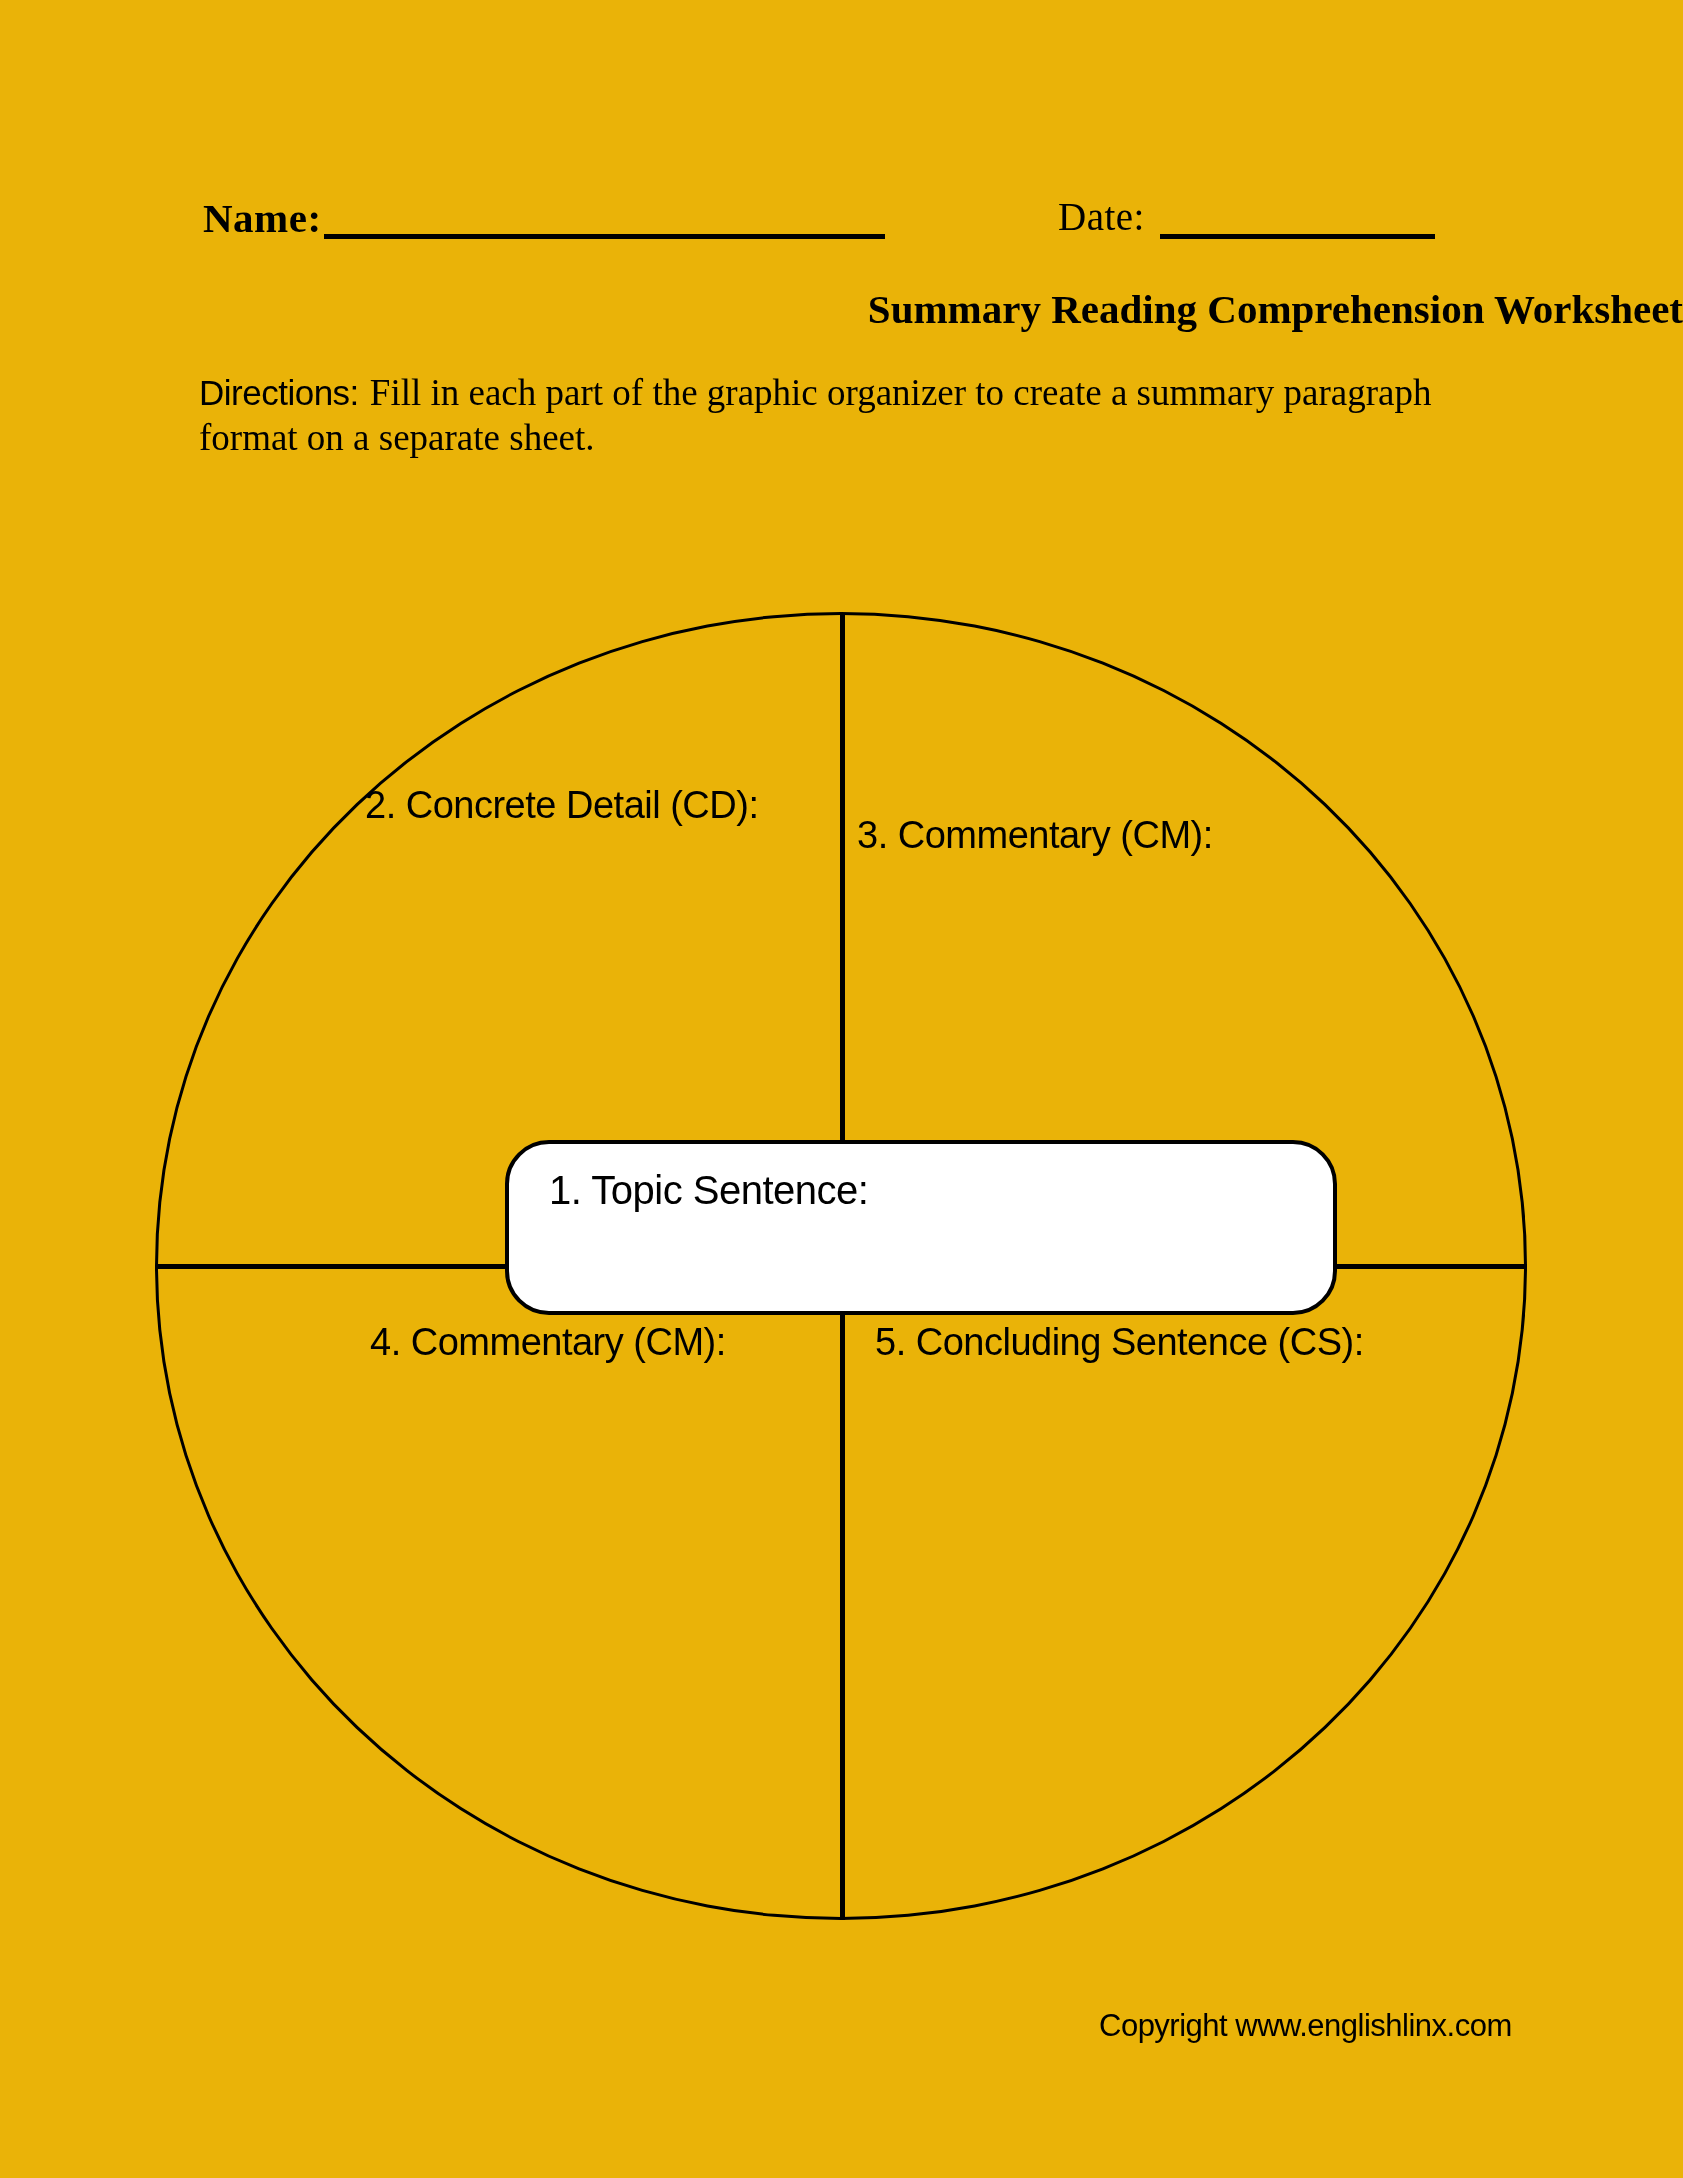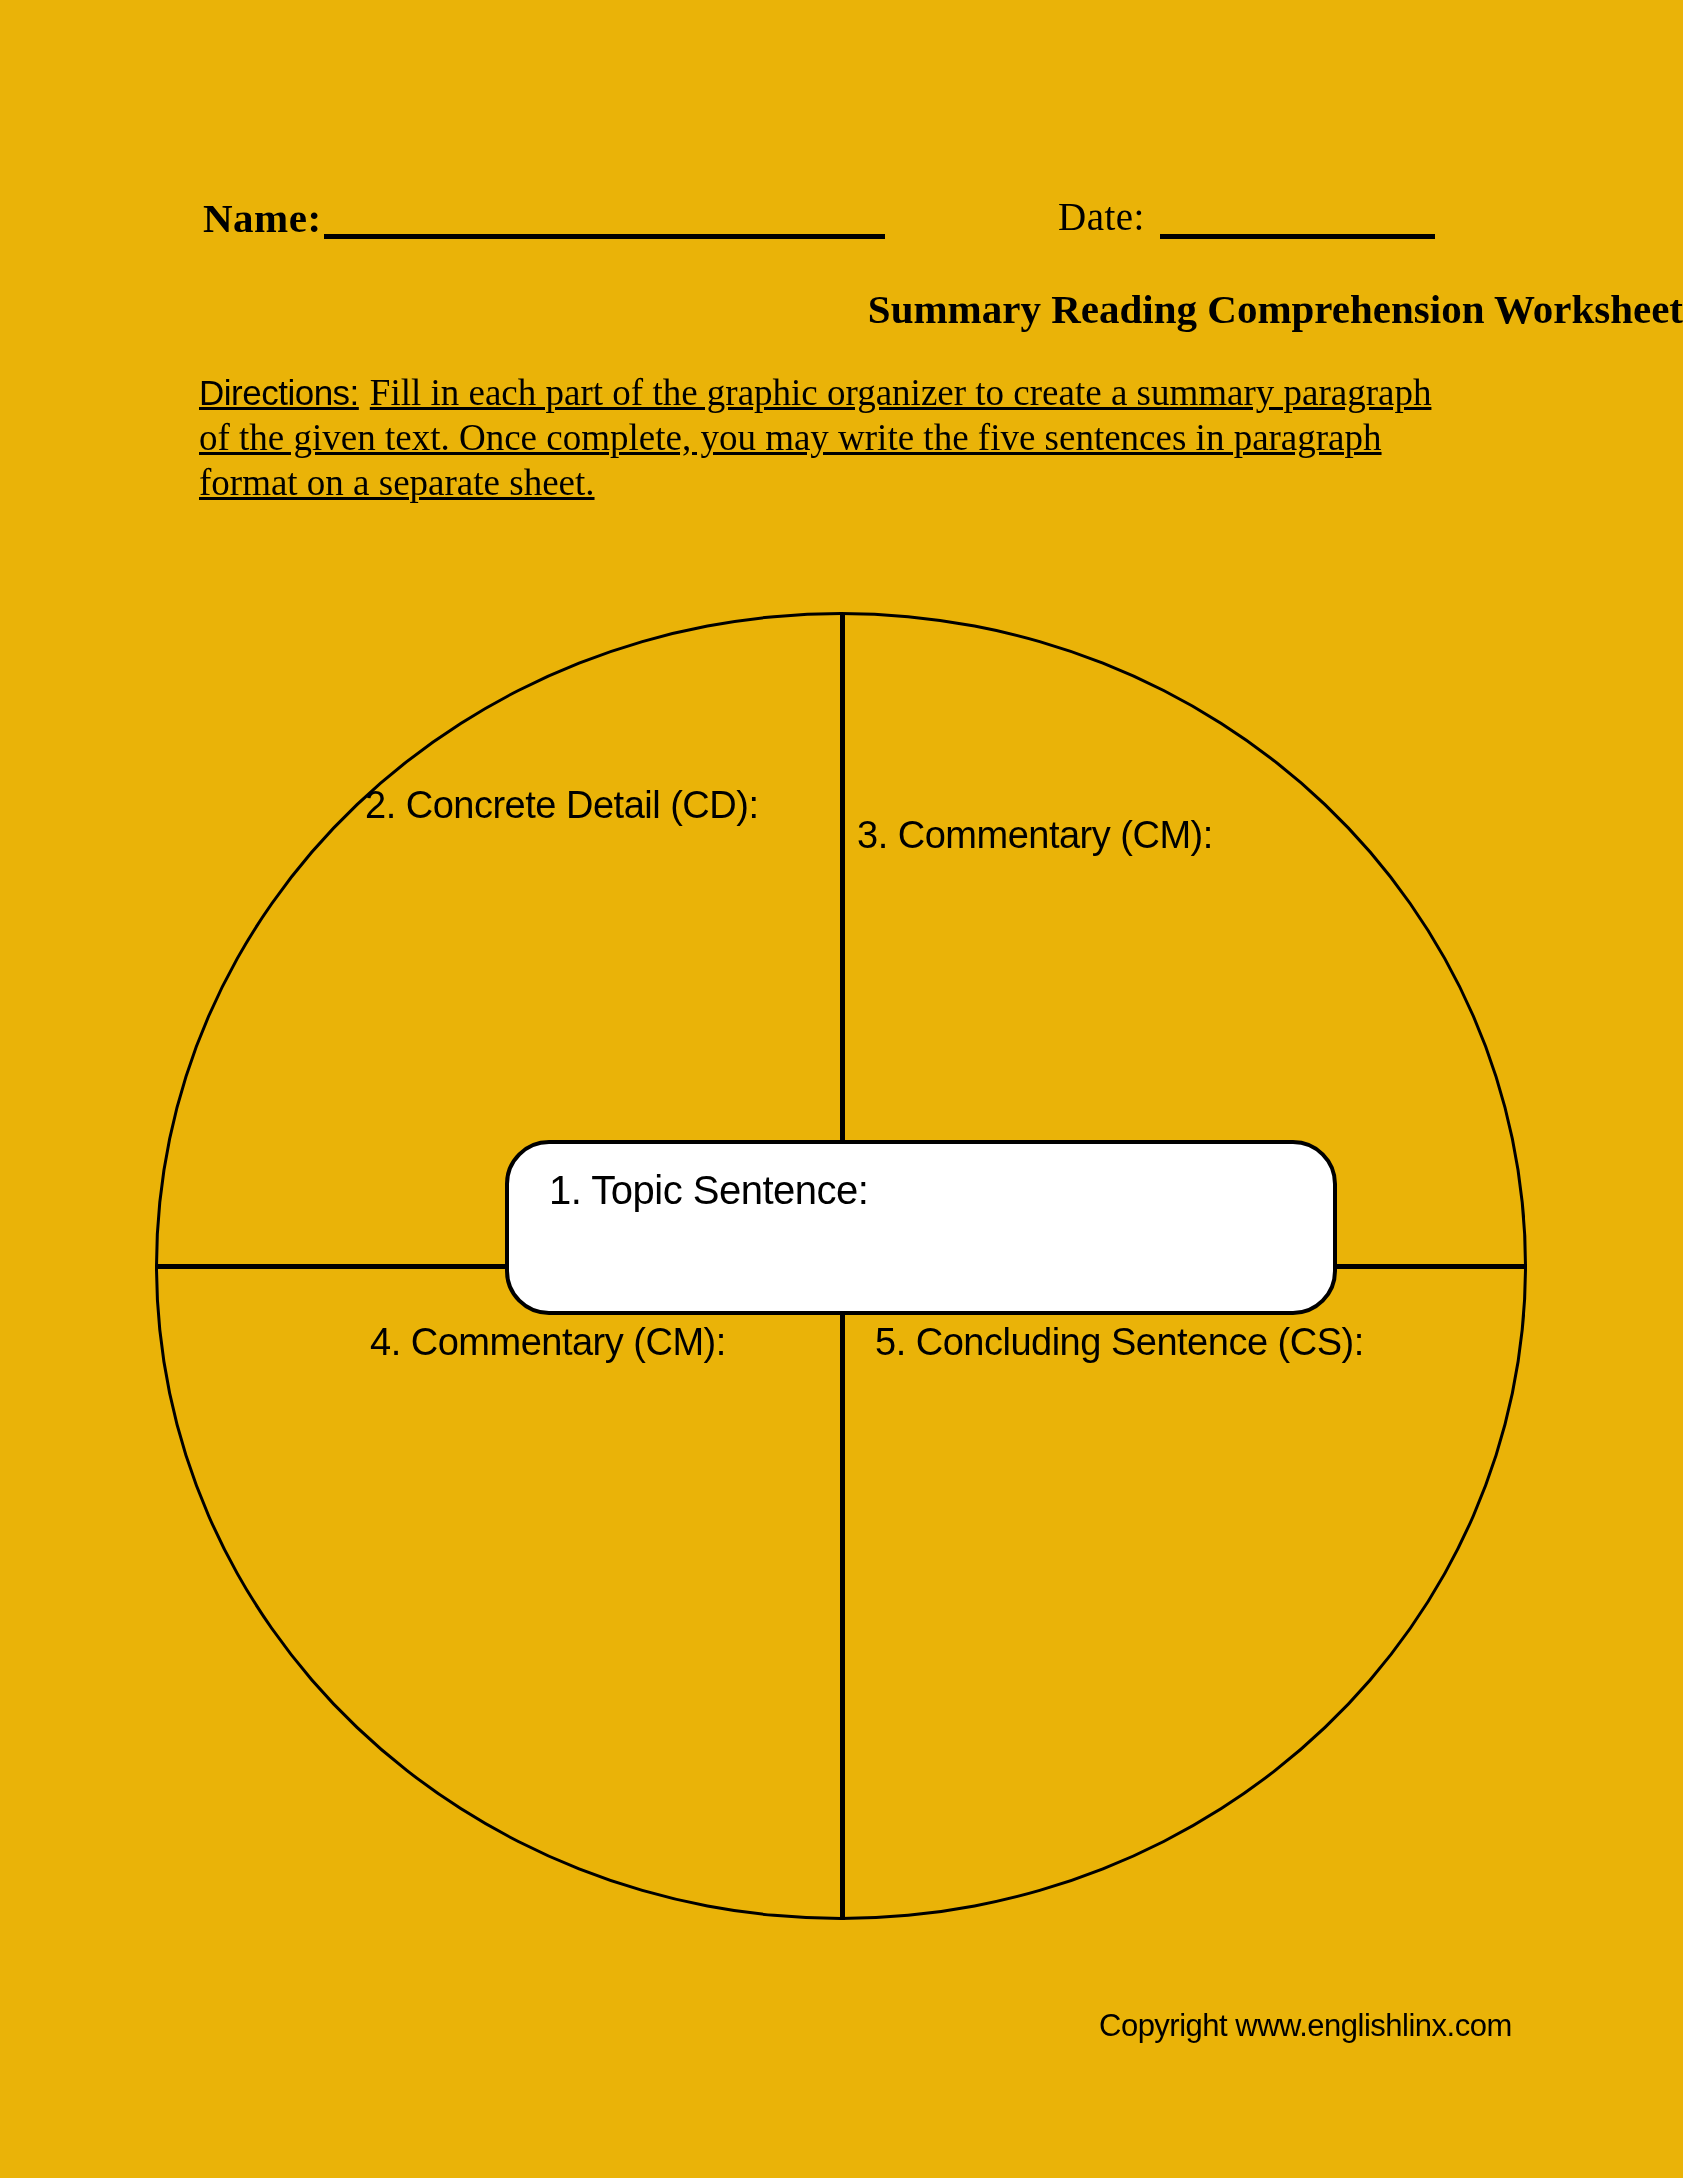--- a/index.html
+++ b/index.html
@@ -36,21 +36,21 @@
     position: absolute; left: 0; top: 285px; width: 1683px;
     text-align: right; font-weight: bold; font-size: 41px;
     font-family: "Liberation Serif", serif;
   }
 
   
   .directions {
     position: absolute; left: 199px; top: 370px; width: 1317px;
     font-size: 37px; line-height: 45px;
   }
-  .dir-line { display: block; white-space: nowrap; text-decoration: underline; }
+  .dir-line { display: block; white-space: nowrap; }
   .dir-label {
     font-family: "Liberation Sans", sans-serif;
     font-size: 35px; letter-spacing: -0.5px; margin-right: 11px;
   }
 
   
   .organizer { position: absolute; inset: 0; }
   .ellipse {
     position: absolute; left: 155px; top: 612px; width: 1372px; height: 1308px;
     border: 3px solid #000; border-radius: 50%;
@@ -99,21 +99,20 @@
 
   <span class="name-label">Name:</span>
   <div class="name-line"></div>
   <span class="date-label">Date:</span>
   <div class="date-line"></div>
 
   <div class="title">Summary Reading Comprehension Worksheet</div>
 
   <div class="directions">
     <span class="dir-line"><span class="dir-label">Directions:</span><span>Fill in each part of the graphic organizer to create a summary paragraph</span></span>
-    <span class="dir-line">of the given text. Once complete, you may write the five sentences in paragraph</span>
     <span class="dir-line">format on a separate sheet.</span>
   </div>
 
   <div class="organizer">
     <div class="ellipse"></div>
     <div class="vline"></div>
     <div class="hline"></div>
 
     <div class="quad-label q2">2. Concrete Detail (CD):</div>
     <div class="quad-label q3">3. Commentary (CM):</div>

